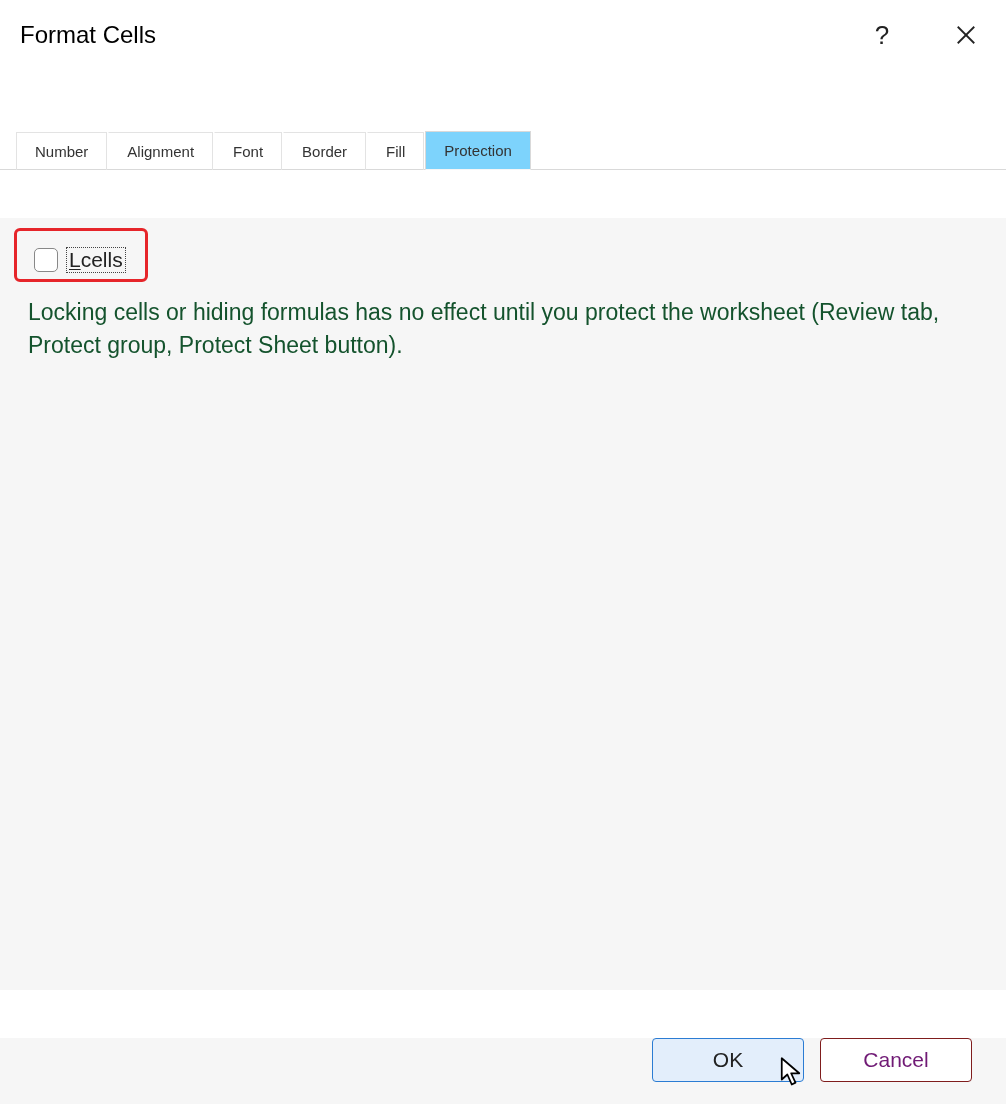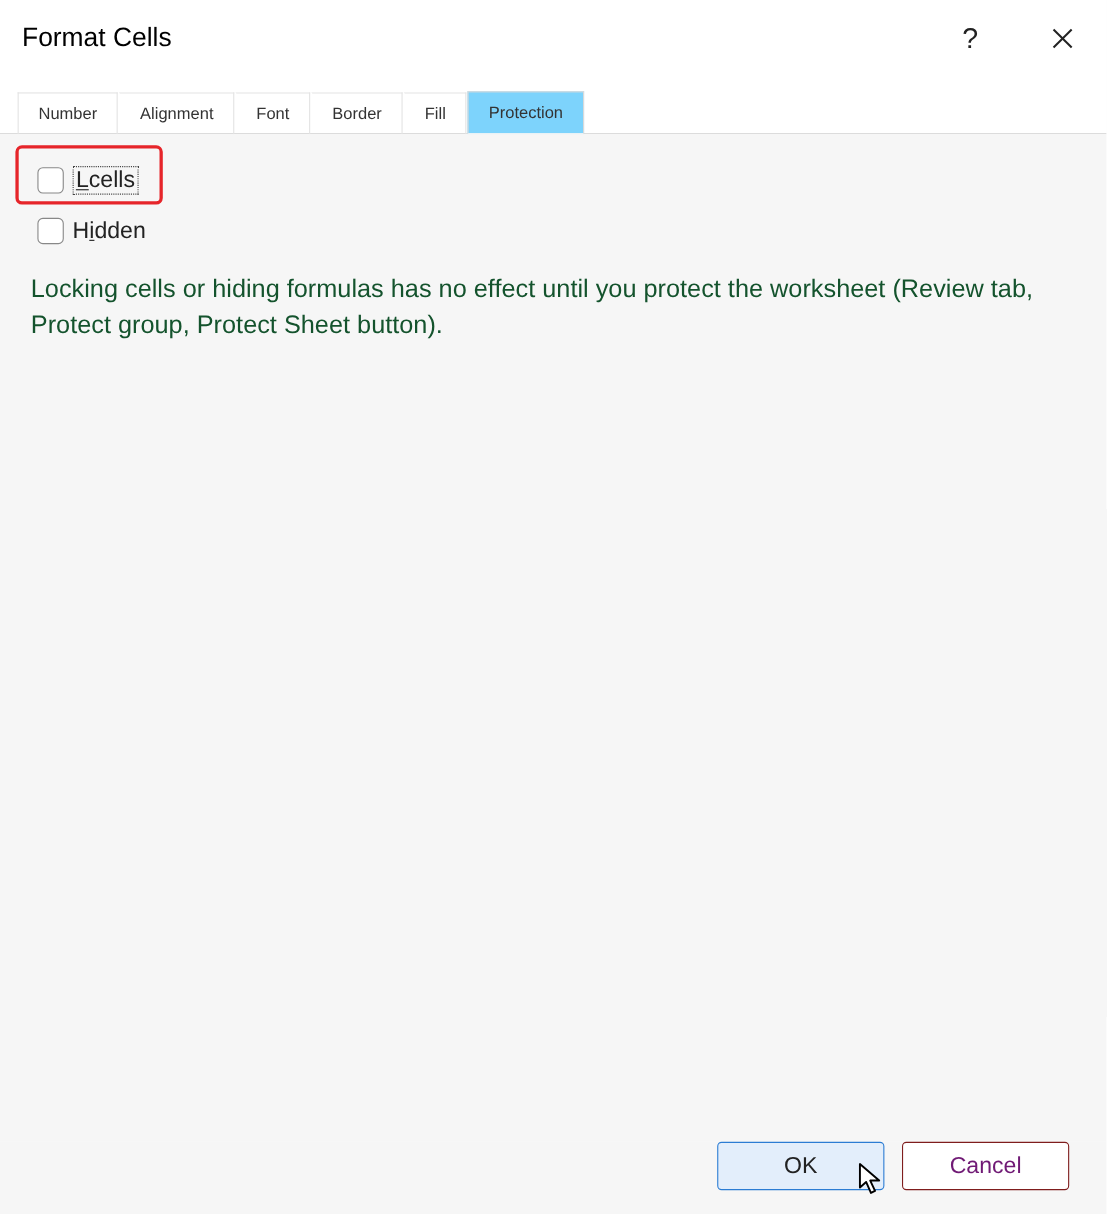--- a/index.html
+++ b/index.html
@@ -15,20 +15,21 @@
       height: 1104px;
       position: relative;
       overflow: hidden;
     }
     .dialog {
       width: 100%;
       height: 100%;
       background: #ffffff;
       display: flex;
       flex-direction: column;
+      gap: 48px;
     }
     .titlebar {
       height: 70px;
       display: flex;
       align-items: center;
       padding: 0 16px 0 20px;
       background: #ffffff;
     }
     .titlebar-title {
       flex: 1;
@@ -214,24 +215,20 @@
   </div>
 
   <div class="tab-panel">
     <div class="highlight-box"></div>
 
     <div class="check-row first">
       <div class="checkbox"></div>
       <span class="check-label focused"><span class="accel">L</span><span>cells</span></span>
     </div>
 
-    <div class="check-row second">
-      <div class="checkbox"></div>
-      <span class="check-label"><span>H</span><span class="accel">i</span><span>dden</span></span>
-    </div>
 
     <div class="description">Locking cells or hiding formulas has no effect until you protect the worksheet (Review tab, Protect group, Protect Sheet button).</div>
 
     <div style="flex:1"></div>
   </div>
 
   <div class="button-row">
     <div class="btn btn-primary">
       <span>OK</span>
     </div>

